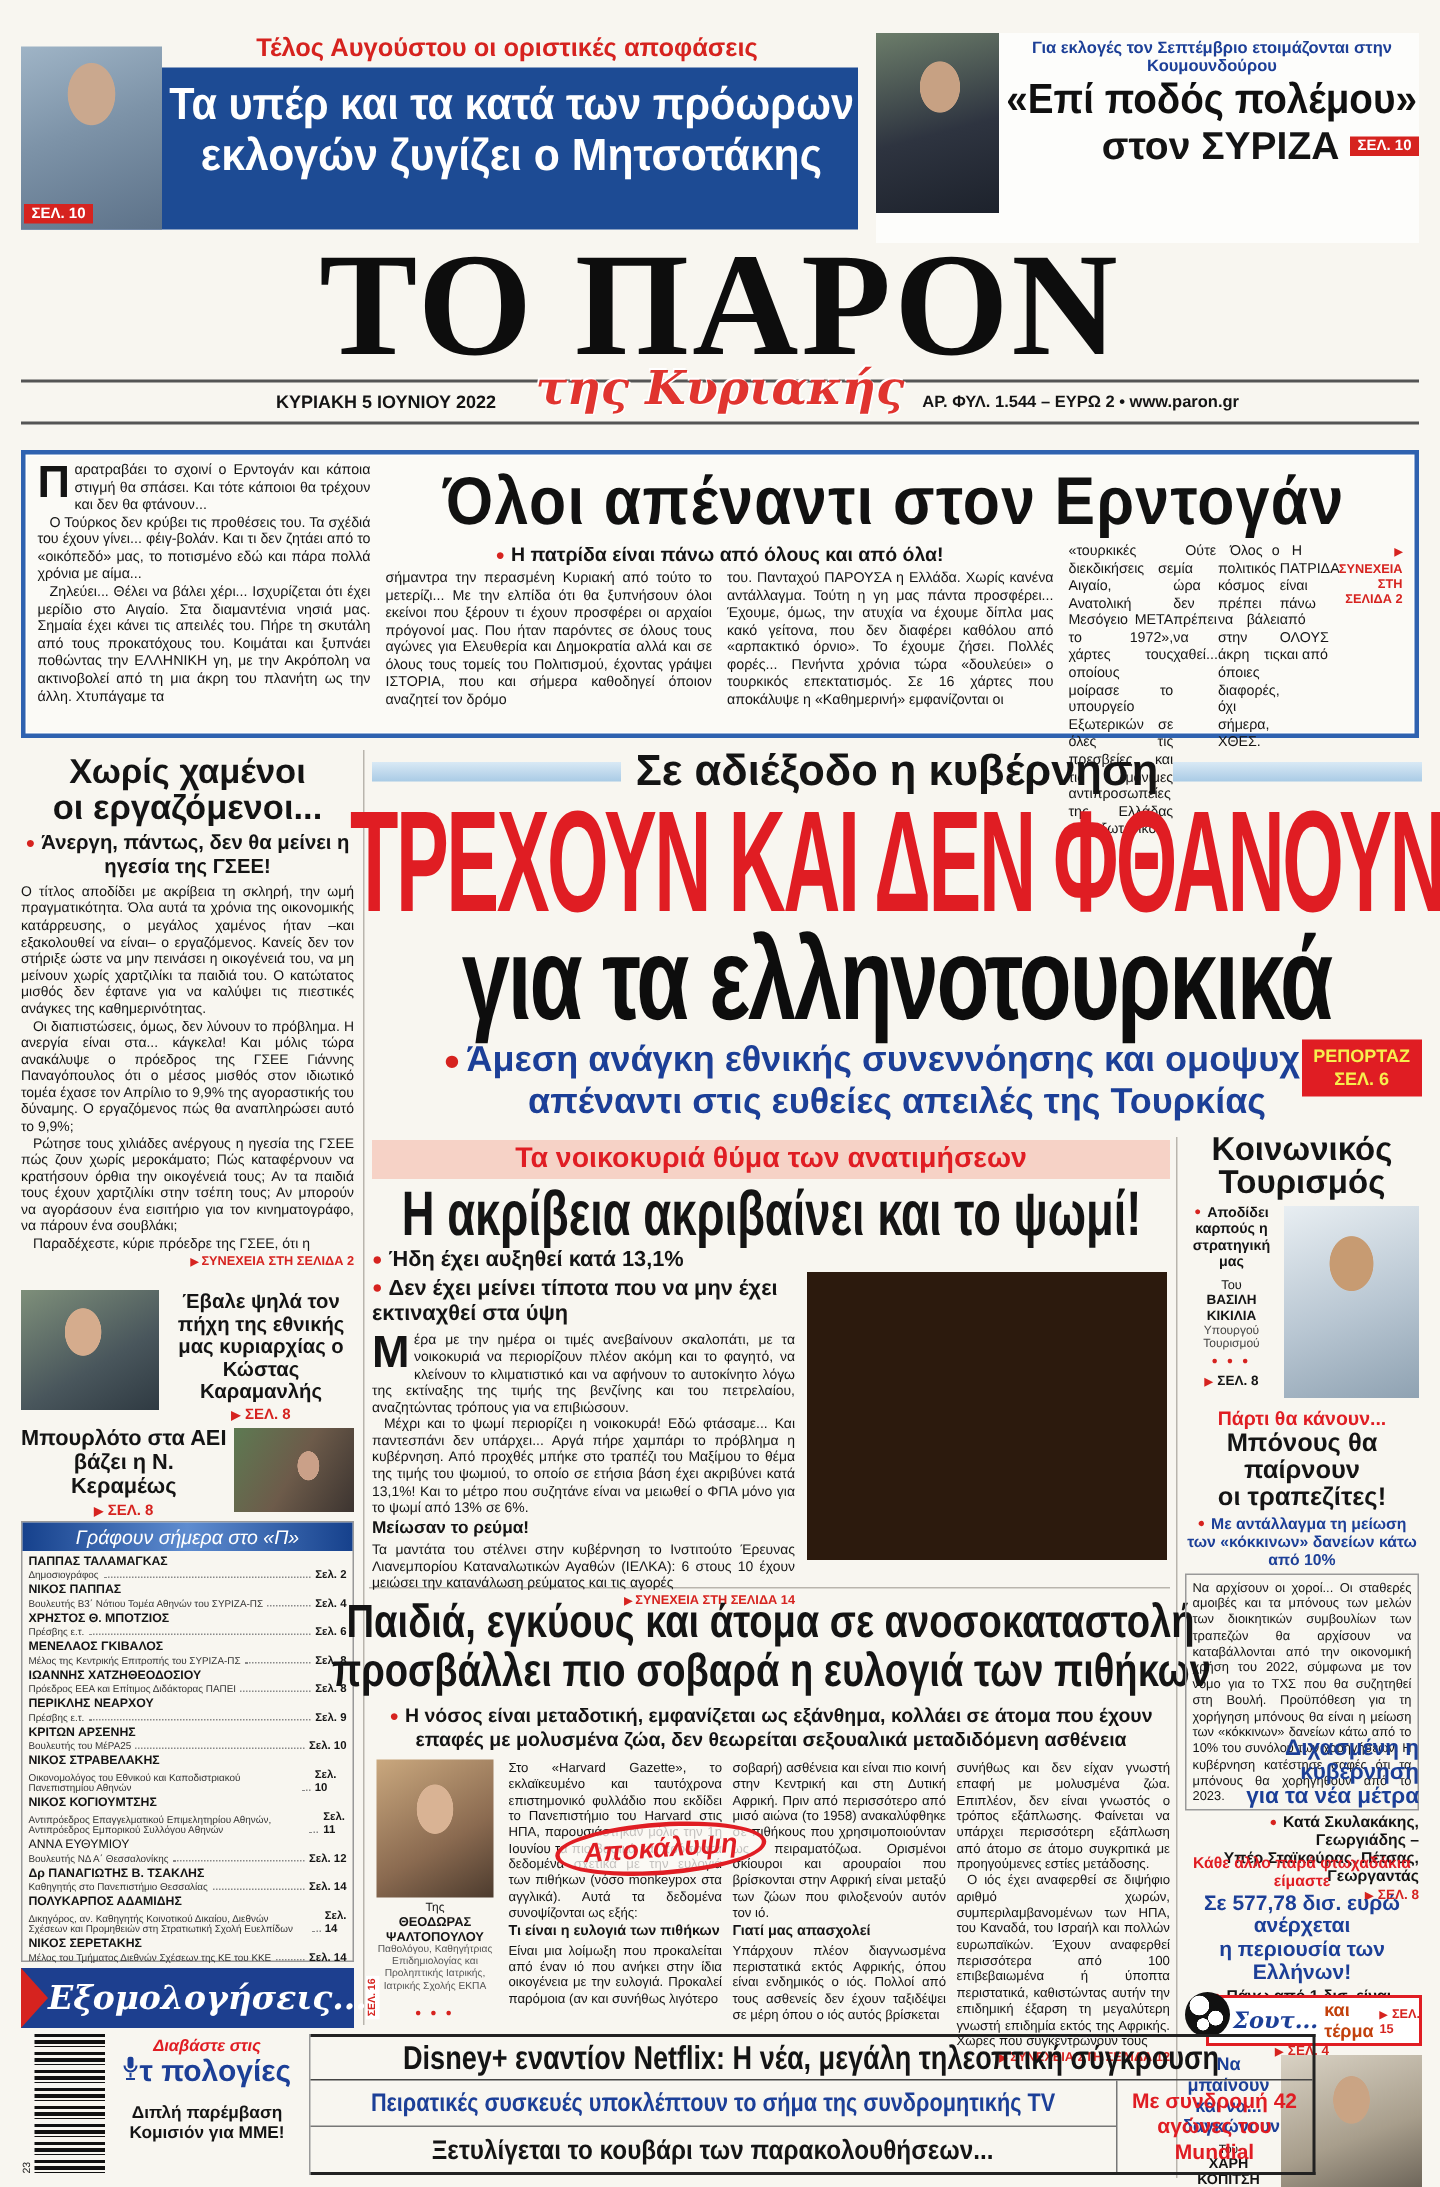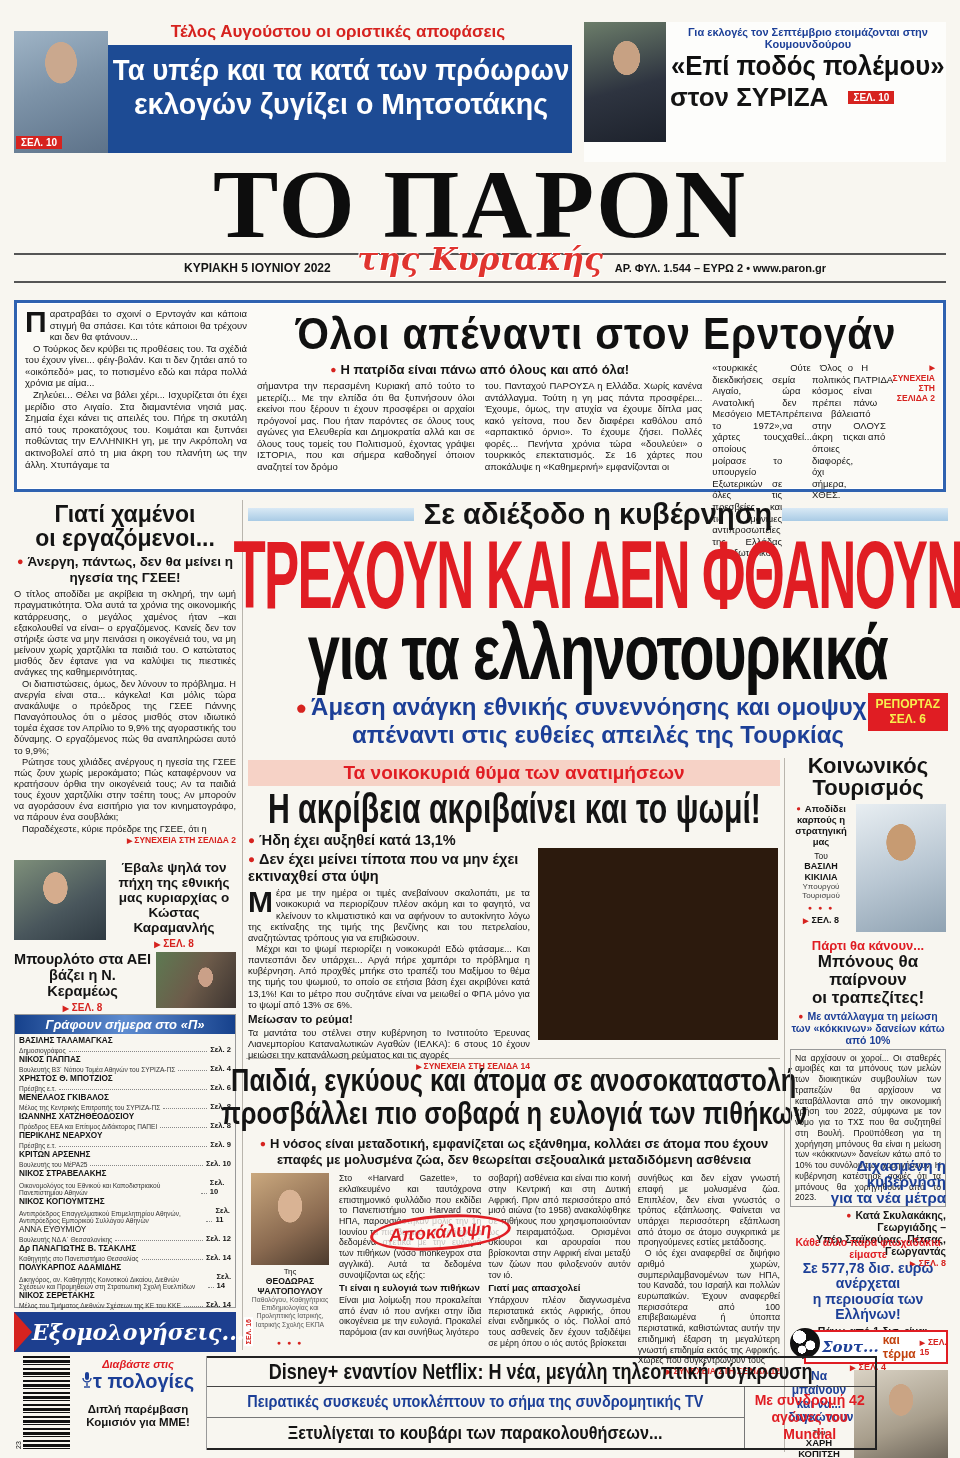--- a/index.html
+++ b/index.html
@@ -48,21 +48,21 @@
 
   <div class="abs" style="left:584px;top:22px;width:362px;height:140px;background:#fdfdfb;">
     <div class="photo abs" style="left:0;top:0;width:82px;height:120px;background:
          radial-gradient(ellipse 22px 28px at 52% 30%,#c7a183 60%,transparent 62%),
          linear-gradient(165deg,#6c7d6a 0%,#2e3440 55%,#1d222c 100%);"></div>
     <div style="margin-left:86px;text-align:center;">
       <div style="color:#1c3f97;font-weight:bold;font-size:11px;padding-top:4px;">Για εκλογές τον Σεπτέμβριο ετοιμάζονται στην Κουμουνδούρου</div>
       <div class="cxwrap">
           <span class="cx" style="font-size:28px;font-weight:bold;color:#101010;transform:scaleX(.92);">«Επί ποδός πολέμου»</span>
         </div>
-      <div style="display:flex;justify-content:flex-start;align-items:center;gap:20px;">
+      <div style="display:flex;justify-content:flex-end;align-items:center;gap:7px;">
         <span style="font-size:26px;font-weight:bold;">στον ΣΥΡΙΖΑ</span>
         <span class="pgtag">ΣΕΛ. 10</span>
       </div>
     </div>
   </div>
 
   <div class="abs" style="left:14px;top:158px;width:932px;height:138px;">
     <div style="text-align:center;font-family:'Liberation Serif',serif;font-weight:bold;font-size:98px;line-height:.95;letter-spacing:2px;color:#0d0d0d;">ΤΟ ΠΑΡΟΝ</div>
     <div style="position:relative;margin-top:2px;border-top:2px solid #555;border-bottom:2px solid #555;height:26px;display:flex;align-items:center;">
       <span style="font-weight:bold;font-size:12px;margin-left:170px;">ΚΥΡΙΑΚΗ 5 ΙΟΥΝΙΟΥ 2022</span>
@@ -101,21 +101,21 @@
       </div>
     </div>
   </div>
 
   <div class="vline" style="left:242px;top:500px;height:850px;"></div>
   <div class="vline" style="left:784px;top:758px;height:694px;"></div>
   <div class="hline" style="left:246px;top:1058px;width:534px;"></div>
 
   <div class="abs" style="left:14px;top:502px;width:222px;height:352px;">
     <div style="text-align:center;font-weight:bold;font-size:23px;line-height:1.05;">
-      <div>Γιατί χαμένοι</div>
+      <div>Χωρίς χαμένοι</div>
       <div>οι εργαζόμενοι...</div>
     </div>
     <div class="bull" style="text-align:center;font-weight:bold;font-size:13.5px;line-height:1.15;margin:4px 0;"><span>Άνεργη, πάντως, δεν θα μείνει η ηγεσία της ΓΣΕΕ!</span></div>
     <div class="jt" style="font-size:9.3px;line-height:1.2;">
       <p style="margin:0;">Ο τίτλος αποδίδει με ακρίβεια τη σκληρή, την ωμή πραγματικότητα. Όλα αυτά τα χρόνια της οικονομικής κατάρρευσης, ο μεγάλος χαμένος ήταν –και εξακολουθεί να είναι– ο εργαζόμενος. Κανείς δεν τον στήριξε ώστε να μην πεινάσει η οικογένειά του, να μη μείνουν χωρίς χαρτζιλίκι τα παιδιά του. Ο κατώτατος μισθός δεν έφτανε για να καλύψει τις πιεστικές ανάγκες της καθημερινότητας.</p>
       <p style="margin:0;text-indent:8px;">Οι διαπιστώσεις, όμως, δεν λύνουν το πρόβλημα. Η ανεργία είναι στα... κάγκελα! Και μόλις τώρα ανακάλυψε ο πρόεδρος της ΓΣΕΕ Γιάννης Παναγόπουλος ότι ο μέσος μισθός στον ιδιωτικό τομέα έχασε τον Απρίλιο το 9,9% της αγοραστικής του δύναμης. Ο εργαζόμενος πώς θα αναπληρώσει αυτό το 9,9%;</p>
       <p style="margin:0;text-indent:8px;">Ρώτησε τους χιλιάδες ανέργους η ηγεσία της ΓΣΕΕ πώς ζουν χωρίς μεροκάματο; Πώς καταφέρνουν να κρατήσουν όρθια την οικογένειά τους; Αν τα παιδιά τους έχουν χαρτζιλίκι στην τσέπη τους; Αν μπορούν να αγοράσουν ένα εισιτήριο για τον κινηματογράφο, να πάρουν ένα σουβλάκι;</p>
       <p style="margin:0;text-indent:8px;">Παραδέχεστε, κύριε πρόεδρε της ΓΣΕΕ, ότι η</p>
     </div>
     <div class="cont">ΣΥΝΕΧΕΙΑ ΣΤΗ ΣΕΛΙΔΑ 2</div>
@@ -186,24 +186,24 @@
       <div>Μπουρλότο στα ΑΕΙ</div>
       <div>βάζει η Ν. Κεραμέως</div>
       <div class="arr" style="color:#d6231f;font-size:10px;margin-top:2px;"><span>ΣΕΛ. 8</span></div>
     </div>
     <div class="photo" style="width:80px;height:56px;flex:none;background:
          radial-gradient(ellipse 12px 16px at 62% 45%,#caa088 60%,transparent 62%),
          linear-gradient(120deg,#5d7a52 0%,#6d5b4a 50%,#3c3430 100%);"></div>
   </div>
 
   <div class="abs" style="left:14px;top:1014px;width:222px;height:294px;border:1px solid #999;box-sizing:border-box;">
-    <div style="background:linear-gradient(90deg,#16418c,#5e8cd0,#16418c);color:#fff;font-weight:bold;font-style:italic;font-size:13px;text-align:center;padding:2px 4px;">Γράφουν σήμερα στο «Π»</div>
+    <div style="background:linear-gradient(90deg,#16418c,#5e8cd0,#16418c);color:#fff;font-weight:normal;font-style:italic;font-size:13px;text-align:center;padding:2px 4px;">Γράφουν σήμερα στο «Π»</div>
     <div style="padding:2px 4px;">
       <div style="margin-bottom:1px;">
-        <div style="font-weight:bold;font-size:8.2px;">ΒΑΣΙΛΗΣ ΤΑΛΑΜΑΓΚΑΣ</div>
+        <div style="font-weight:bold;font-size:8.2px;">ΠΑΠΠΑΣ ΤΑΛΑΜΑΓΚΑΣ</div>
         <div style="display:flex;align-items:flex-end;">
             <span style="font-size:6.6px;color:#333;">Δημοσιογράφος</span>
             <span class="leader"></span>
             <span style="font-weight:bold;font-size:7.6px;">Σελ. 2</span>
           </div>
       </div>
       <div style="margin-bottom:1px;">
         <div style="font-weight:bold;font-size:8.2px;">ΝΙΚΟΣ ΠΑΠΠΑΣ</div>
         <div style="display:flex;align-items:flex-end;">
             <span style="font-size:6.6px;color:#333;">Βουλευτής Β3΄ Νότιου Τομέα Αθηνών του ΣΥΡΙΖΑ-ΠΣ</span>

